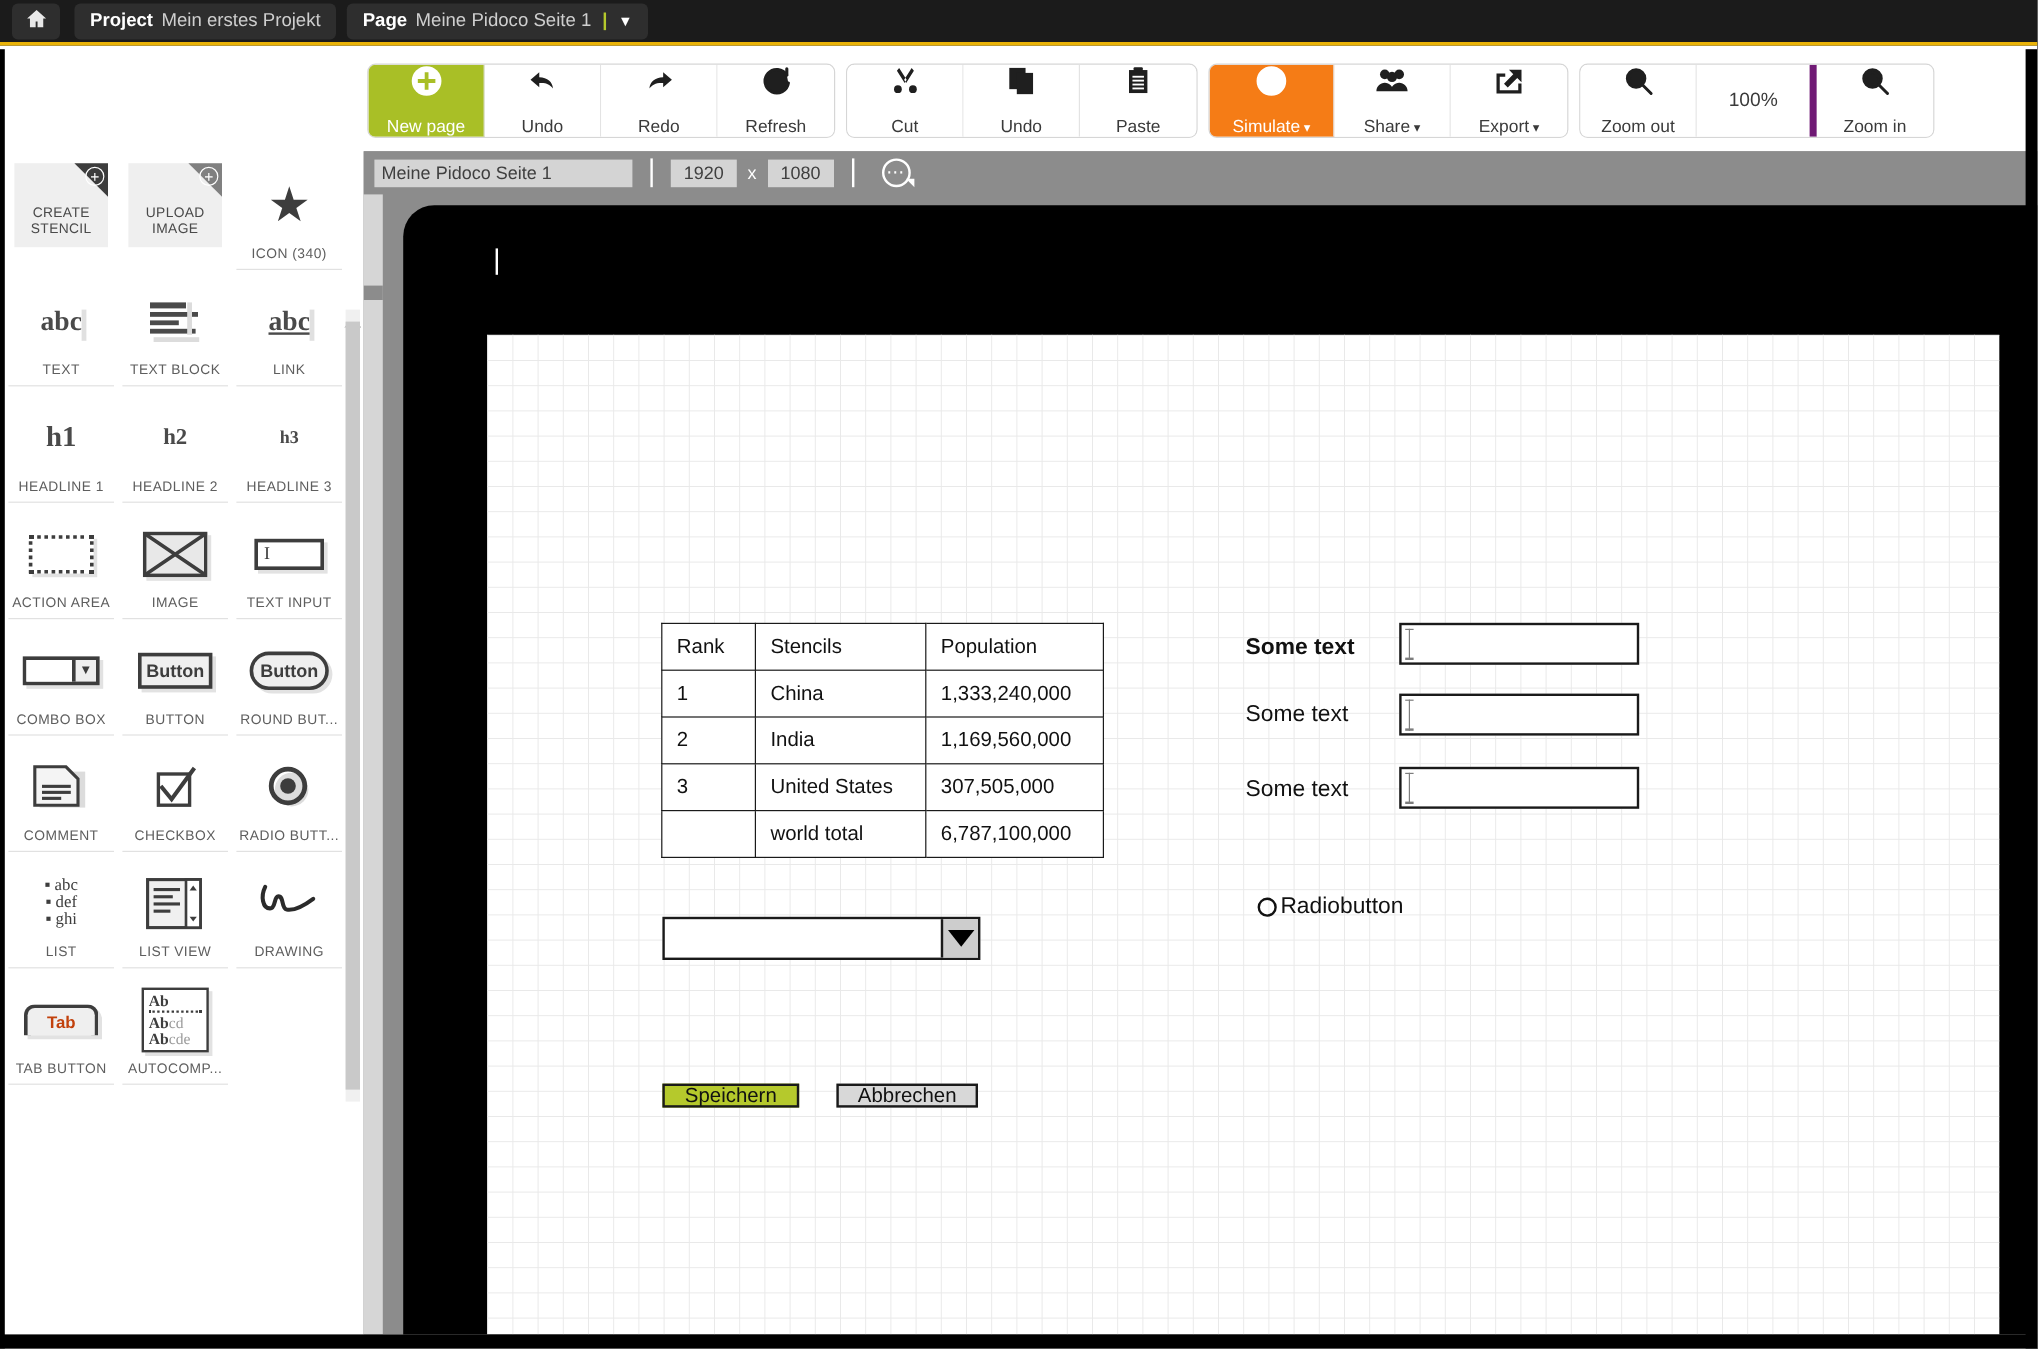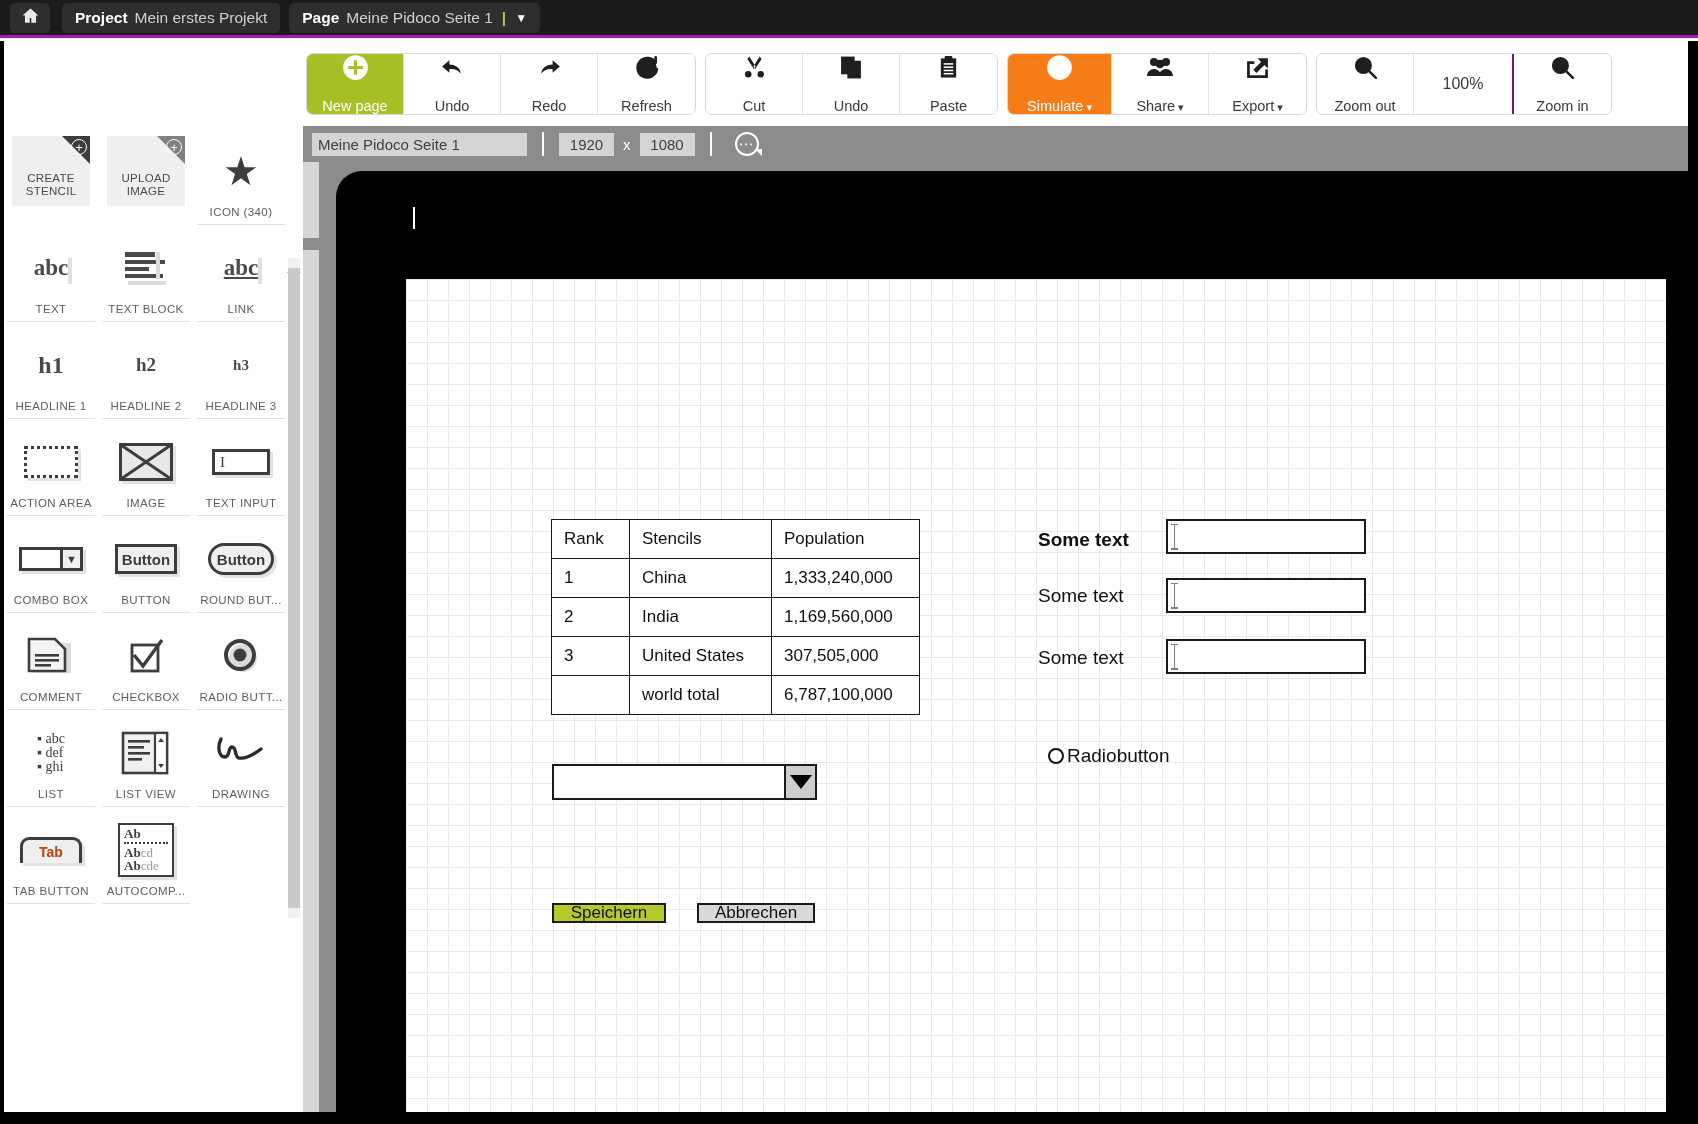--- a/index.html
+++ b/index.html
@@ -17,21 +17,21 @@
     overflow: hidden;
   }
 
   
   .topbar {
     position: absolute; left: 0; top: 0;
     width: 1698px; height: 38px;
     background: #1b1b1b;
     display: flex; align-items: center;
     padding-left: 10px;
-    border-bottom: 3px solid #a21caf;
+    border-bottom: 3px solid #eab308;
   }
   .home-btn {
     width: 40px; height: 30px;
     background: #2e2e2e;
     border-radius: 5px;
     display: flex; align-items: center; justify-content: center;
     cursor: pointer;
     margin-right: 12px;
   }
   .home-btn svg { width: 19px; height: 19px; fill: #e8e8e8; }
@@ -84,21 +84,21 @@
   .tbtn .ic svg { fill: #1f1f1f; }
   .tbtn .tlabel { line-height: 1; }
   .tbtn.green { background: #a9bf26; color: #fff; }
   .tbtn.green .ic svg { fill: #fff; }
   .tbtn.orange { background: #f57c16; color: #fff; width: 104px; }
   .tbtn.orange .ic svg { fill: #fff; }
   .tbtn .tlabel .dd { font-size: 11px; margin-left: 3px; }
   .zoomlevel {
     width: 100px; height: 60px;
     display: flex; align-items: center; justify-content: center;
-    border-right: 2px solid #701a75;
+    border-right: 6px solid #701a75;
     color: #3a3a3a; font-size: 16px;
     background: #fff;
   }
 
   
   .searchwrap {
     position: absolute; left: 0; top: 41px;
     width: 303px; height: 85px;
     background: #fff;
     display: flex; align-items: center;
@@ -732,21 +732,21 @@
             <circle cx="17" cy="17" r="14" fill="none" stroke="#3d3d3d" stroke-width="4"></circle>
             <circle cx="17" cy="17" r="6.5" fill="#3d3d3d"></circle>
           </svg>
         </div>
         <div class="scap">RADIO BUTT...</div>
       </div>
 
 
       <div class="scell">
         <div class="sthumb">
-          <div style="font-family:'Liberation Serif',serif;font-size:14px;color:#3d3d3d;line-height:14px;">
+          <div style="font-family:'Liberation Serif',serif;font-size:14px;color:#3d3d3d;line-height:14px;text-align:center;">
             <div>▪ <span>abc</span></div>
             <div>▪ <span>def</span></div>
             <div>▪ <span>ghi</span></div>
           </div>
         </div>
         <div class="scap">LIST</div>
       </div>
 
       <div class="scell">
         <div class="sthumb">

